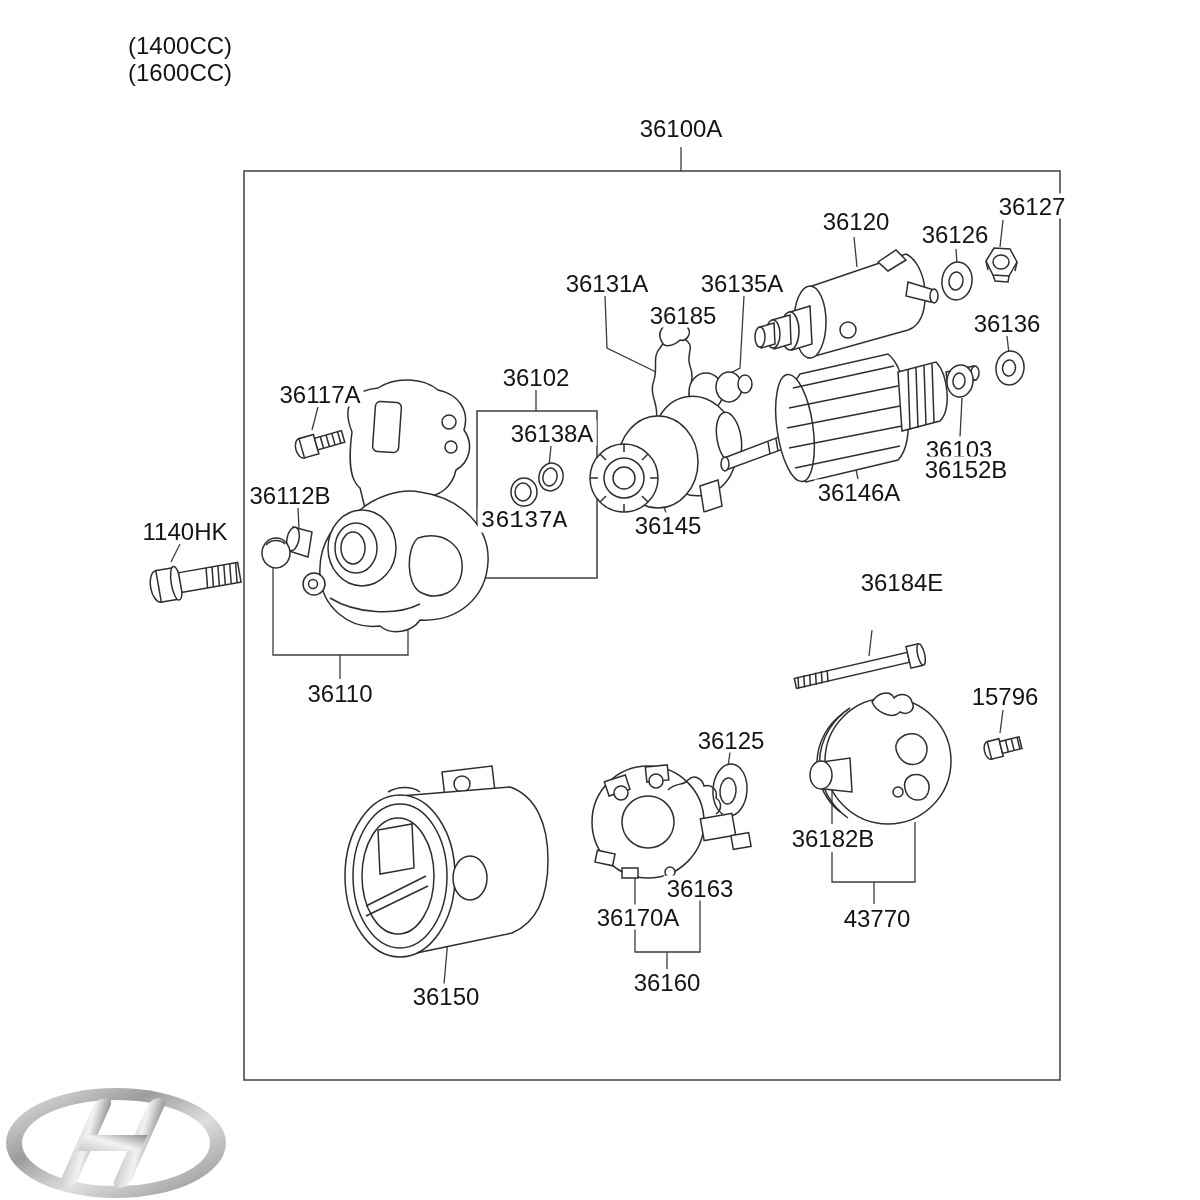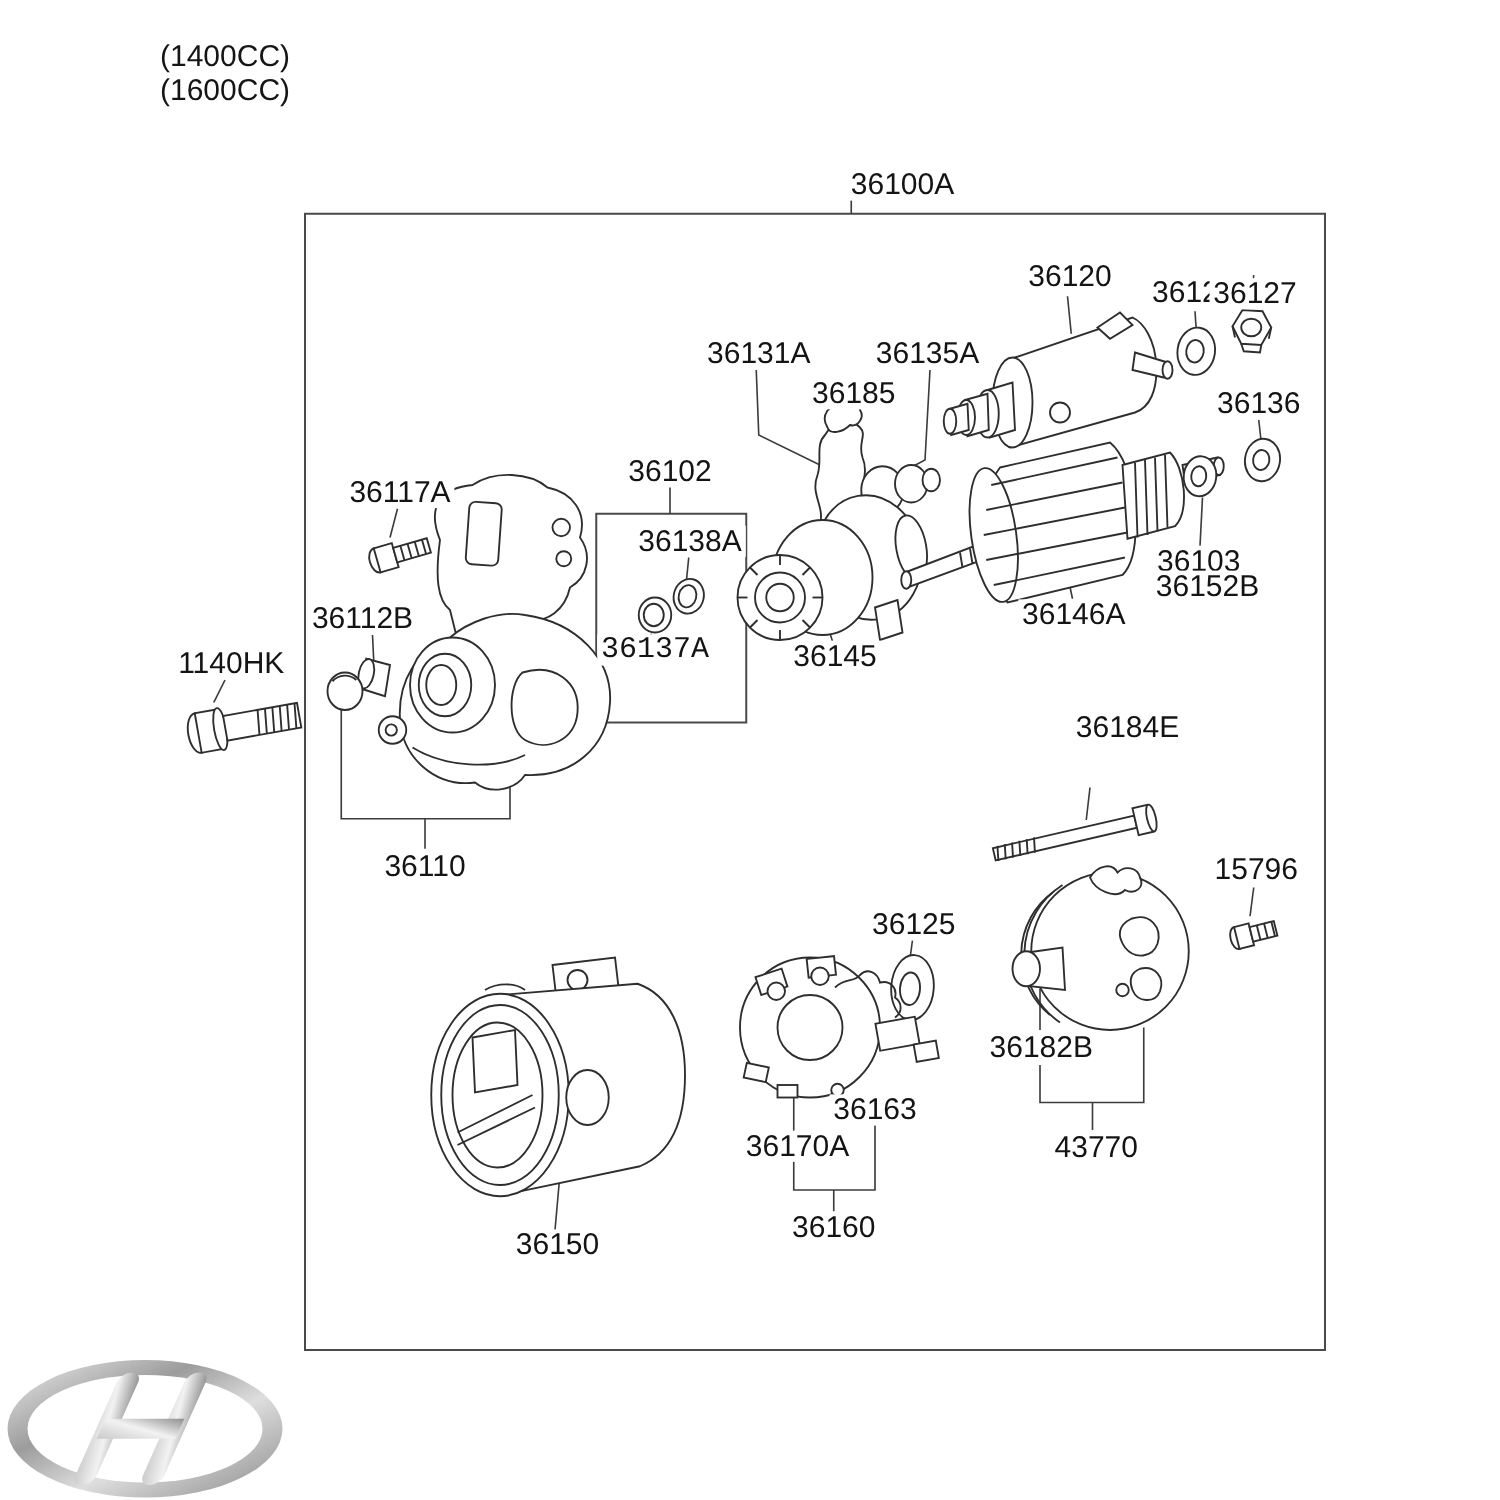--- a/index.html
+++ b/index.html
@@ -254,24 +254,24 @@
       <ellipse class="ln" cx="400" cy="876" rx="47" ry="72"></ellipse>
       <ellipse class="fw" cx="398" cy="876" rx="36" ry="58"></ellipse>
       <path class="fw" d="M378,830 L412,824 L414,868 L380,874 Z"></path>
       <path class="ln" d="M366,916 L428,886 M366,906 L426,876"></path>
       <ellipse class="fw" cx="470" cy="878" rx="17" ry="22"></ellipse>
       <path class="ln" d="M388,792 C398,786 412,786 420,792"></path>
     </g>
   </svg>
 
   <div id="labels">
-      <div class="plabel" style="left: 681px; top: 148px; margin-left: 41px;">36100A</div>
+      <div class="plabel" style="left: 681px; top: 128px;">36100A</div>
       <div class="plabel" style="left: 856px; top: 221px;">36120</div>
       <div class="plabel" style="left: 955px; top: 234px;">36126</div>
-      <div class="plabel" style="left: 1004px; top: 206px; margin-top: 29px;">36127</div>
+      <div class="plabel" style="left: 1032px; top: 206px;">36127</div>
       <div class="plabel" style="left: 1007px; top: 323px;">36136</div>
       <div class="plabel" style="left: 607px; top: 283px; text-align: right;">36131A</div>
       <div class="plabel" style="left: 742px; top: 283px;">36135A</div>
       <div class="plabel" style="left: 683px; top: 315px;">36185</div>
       <div class="plabel" style="left: 536px; top: 377px;">36102</div>
       <div class="plabel" style="left: 552px; top: 433px;">36138A</div>
       <div class="plabel" style="left: 524px; top: 520px; font-family: Liberation Mono, monospace;">36137A</div>
       <div class="plabel" style="left: 320px; top: 394px;">36117A</div>
       <div class="plabel" style="left: 290px; top: 495px;">36112B</div>
       <div class="plabel" style="left: 185px; top: 531px;">1140HK</div>

